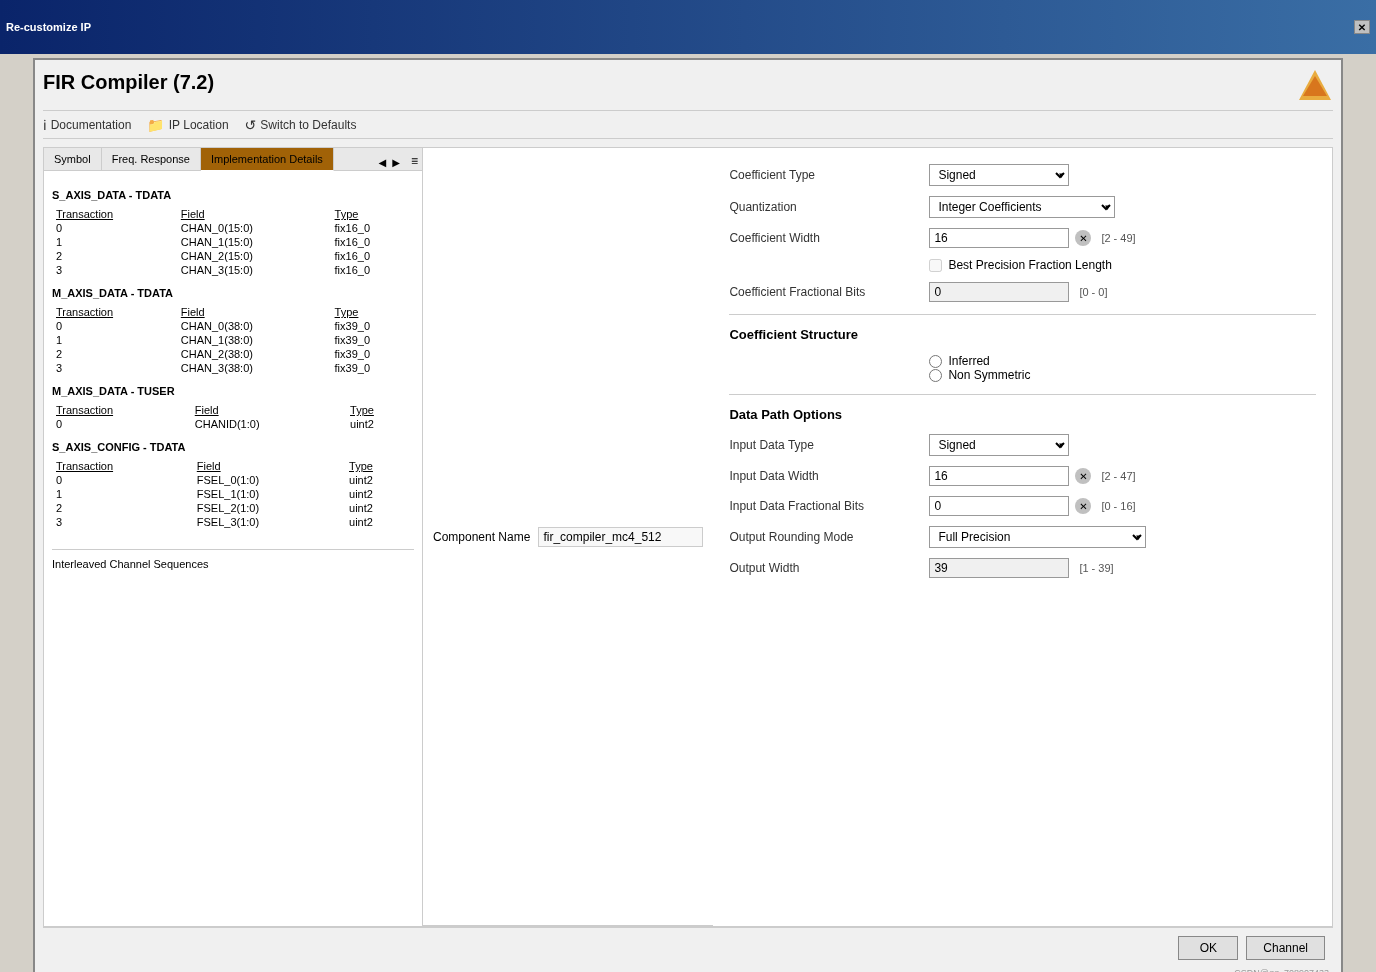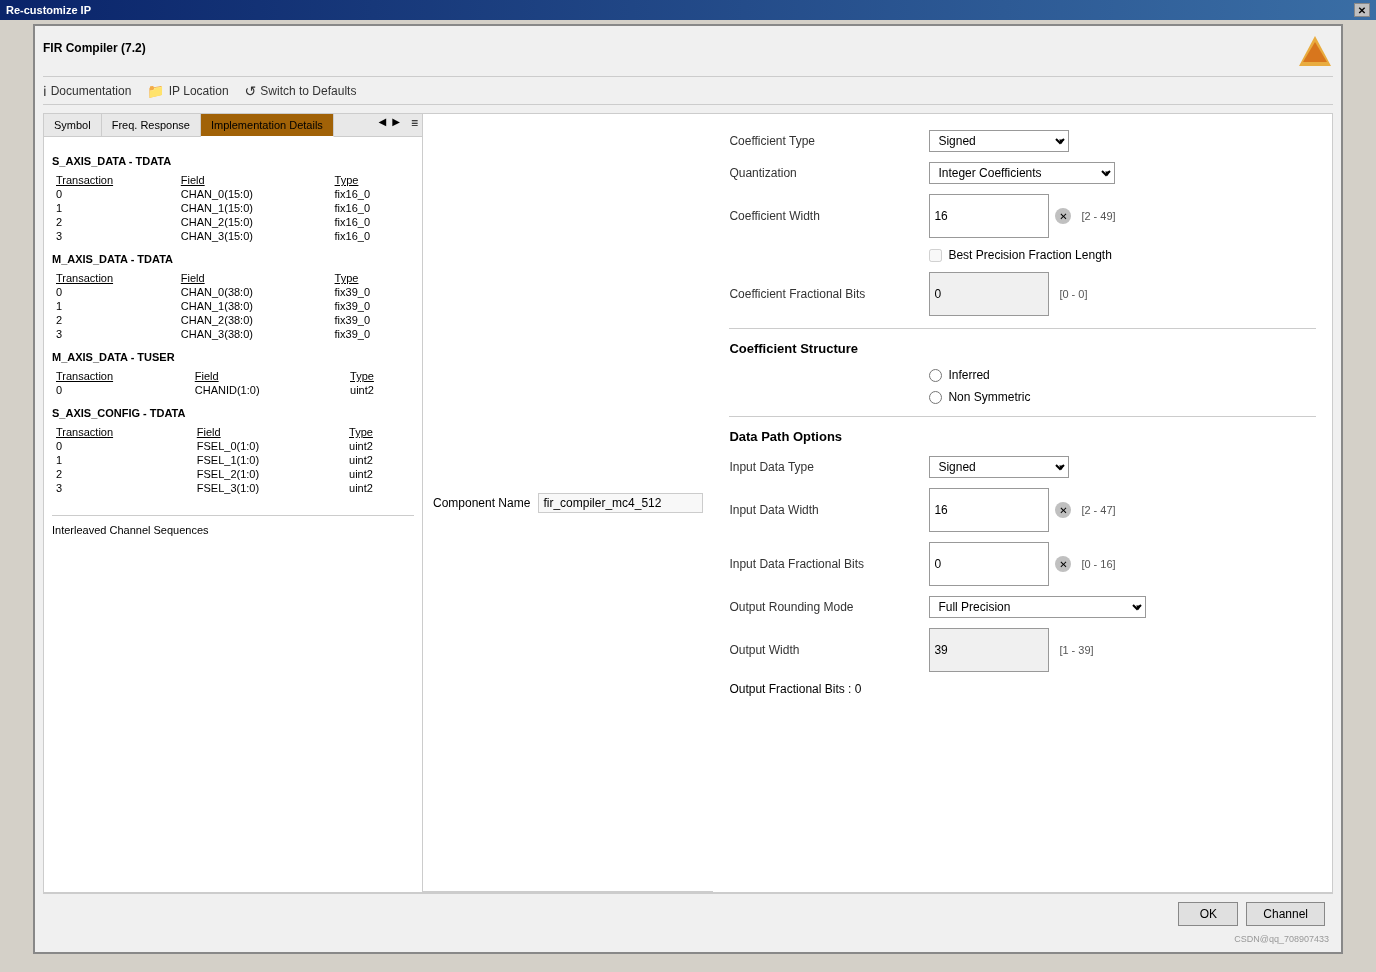--- a/index.html
+++ b/index.html
@@ -2,21 +2,21 @@
 <html><head>
   <meta charset="utf-8">
   <style>
     * { box-sizing: border-box; margin: 0; padding: 0; }
     body { font-family: Arial, sans-serif; font-size: 12px; background: #d4d0c8; color: #000; }
 
     
     .title-bar {
       background: linear-gradient(to right, #0a246a, #3a6ea5);
       color: white;
-      padding: 3px 6px;
+      padding: 20px 6px;
       display: flex;
       justify-content: space-between;
       align-items: center;
       font-size: 11px;
       font-weight: bold;
     }
     .title-bar-close {
       background: #c0c0c0;
       border: 1px solid #888;
       width: 16px;
@@ -37,21 +37,21 @@
       border: 2px solid #888;
     }
 
     .window-content {
       background: #f0f0f0;
       padding: 8px;
     }
 
     
     .app-title {
-      font-size: 12px;
+      font-size: 20px;
       font-weight: bold;
       margin-bottom: 8px;
       color: #000;
     }
 
     
     .toolbar {
       display: flex;
       align-items: center;
       gap: 16px;
@@ -84,21 +84,21 @@
       background: white;
       border: 1px solid #ccc;
       display: flex;
       flex-direction: column;
     }
 
     .tab-bar {
       display: flex;
       background: #e8e8e8;
       border-bottom: 1px solid #ccc;
-      align-items: flex-start;
+      align-items: flex-end;
     }
     .tab {
       padding: 5px 10px;
       cursor: pointer;
       font-size: 11px;
       border-right: 1px solid #ccc;
       white-space: nowrap;
     }
     .tab.active {
       background: #a16207;
@@ -229,24 +229,24 @@
       content: '▼';
       position: absolute;
       right: 4px;
       top: 50%;
       transform: translateY(-50%);
       font-size: 8px;
       pointer-events: none;
     }
 
     .text-input {
-      padding: 14px 4px;
+      padding: 2px 4px;
       border: 1px solid #999;
       font-size: 12px;
-      width: 120px;
+      width: 140px;
       background: #f0f0f0;
     }
     .text-input.editable { background: white; }
 
     .clear-btn {
       width: 16px;
       height: 16px;
       border: none;
       background: #c0c0c0;
       cursor: pointer;
@@ -274,21 +274,20 @@
     .divider {
       border: none;
       border-top: 1px solid #ccc;
       margin: 12px 0;
     }
 
     
     .radio-group {
       display: flex;
       flex-direction: column;
-      gap: 8px;
       margin-left: 200px;
       margin-bottom: 4px;
     }
     .radio-item {
       display: flex;
       align-items: center;
       gap: 6px;
       font-size: 12px;
     }
     .radio-input {
@@ -644,23 +643,20 @@
           </div>
 
           <div class="form-row">
             <div class="form-label">Output Width</div>
             <div class="form-control">
               <input type="text" class="text-input" value="39" style="">
               <span class="range-label">[1 - 39]</span>
             </div>
           </div>
 
-          <div class="form-row">
-            <span>Output Fractional Bits : 0</span>
-          </div>
 
         </div>
       </div>
     </div>
 
     <div class="bottom-bar">
       <button class="btn">OK</button>
       <button class="btn">Channel</button>
     </div>
     <div class="watermark">CSDN@qq_708907433</div>

